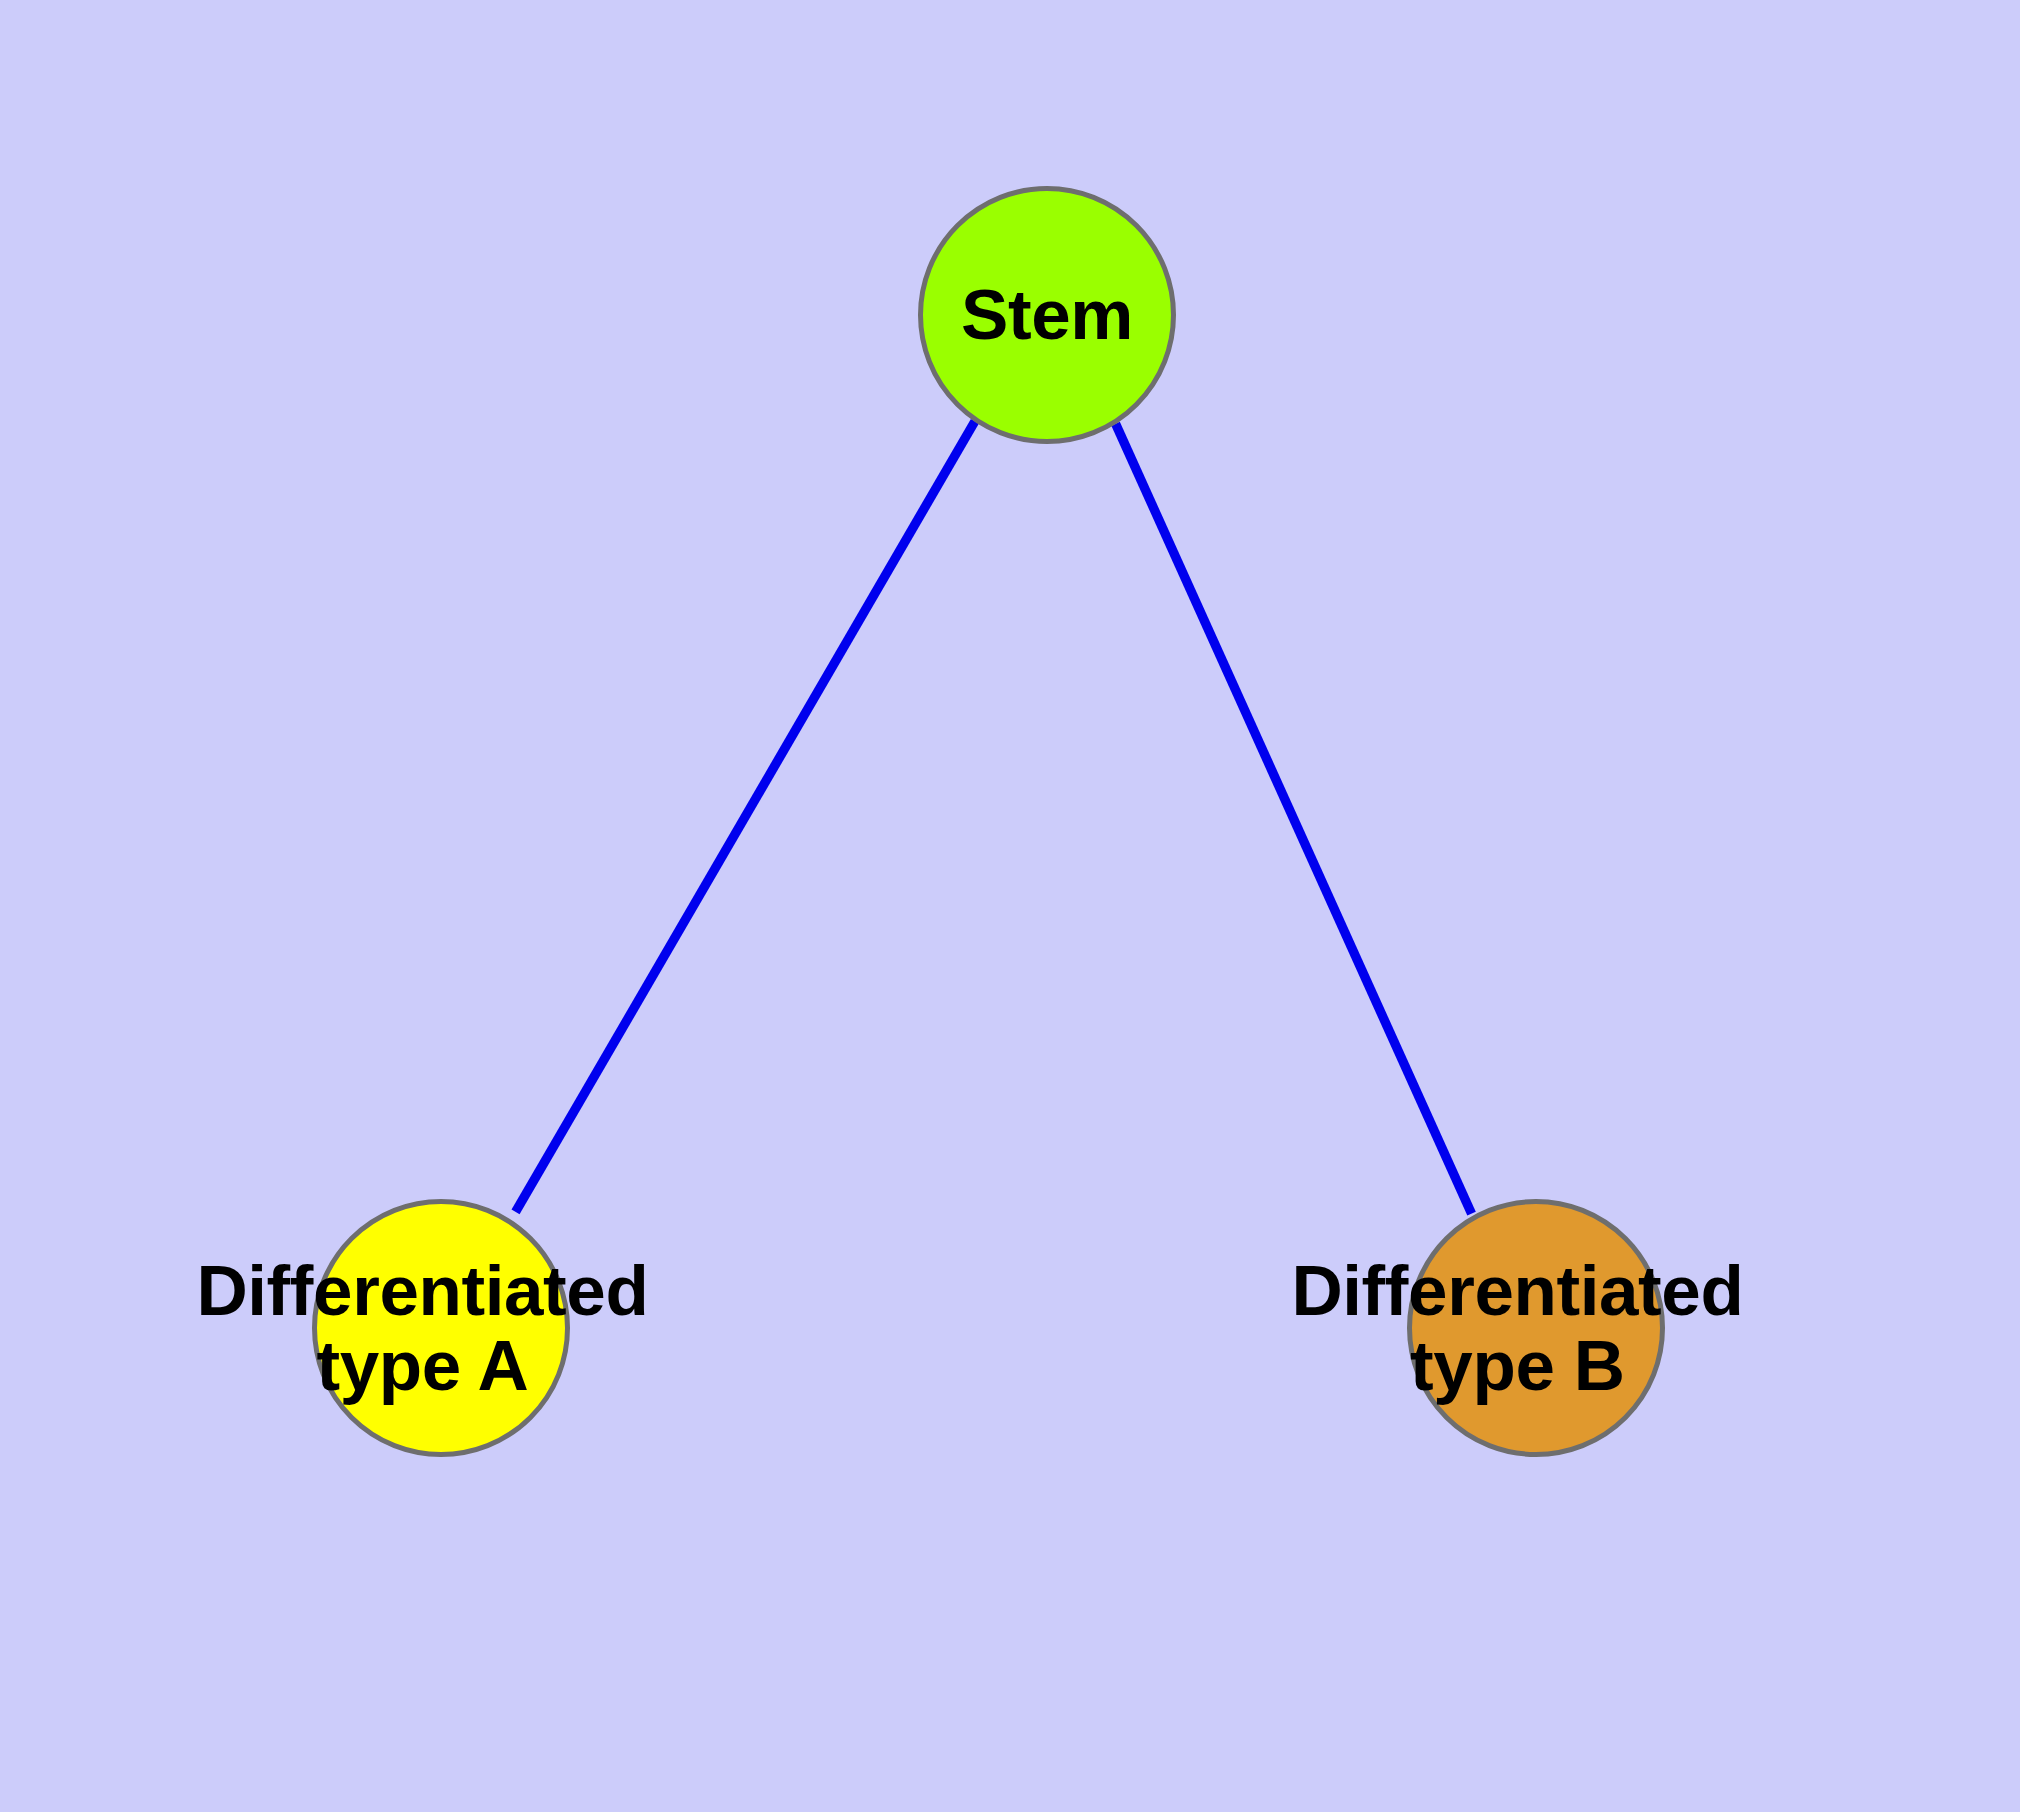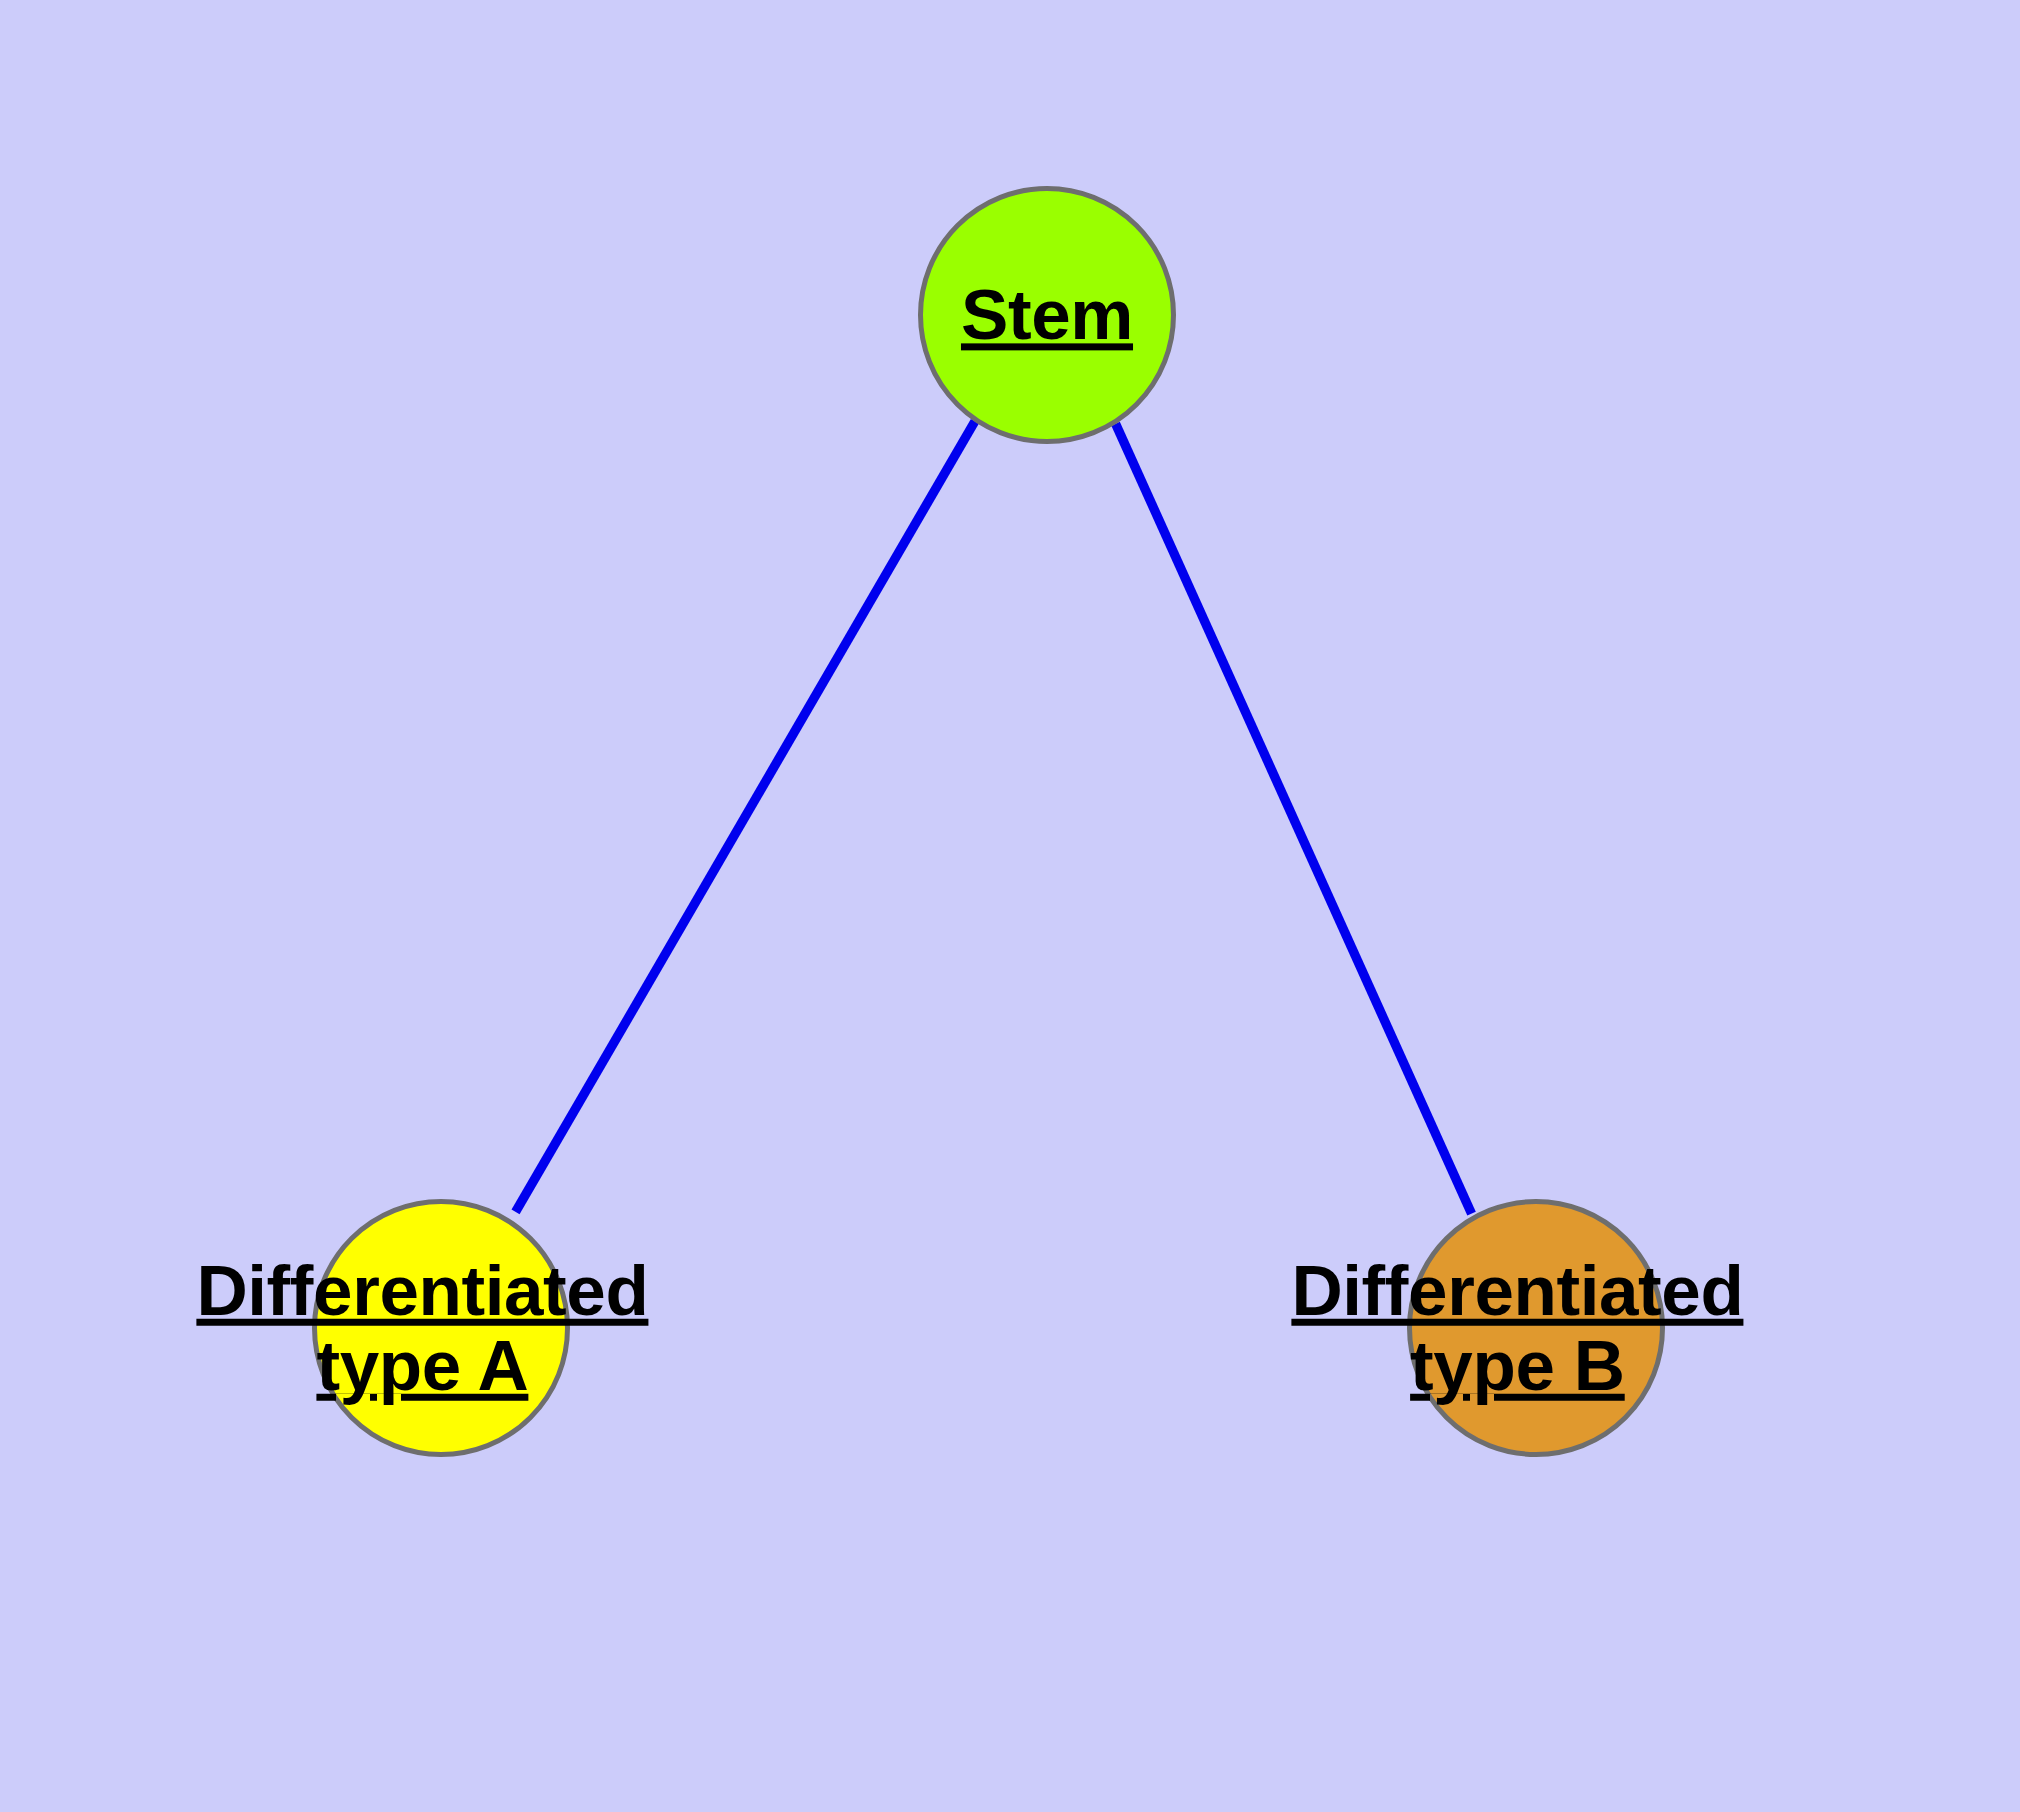--- a/index.html
+++ b/index.html
@@ -46,21 +46,20 @@
     left: 50%;
     top: 50%;
     transform: translate(-50%, -50%);
     white-space: pre;
     text-align: center;
     color: #000000;
     font-weight: bold;
     line-height: 1.06;
     letter-spacing: -0.4px;
     pointer-events: none;
-    text-decoration: underline;
   }
   .node-stem .node-circle { width: 258px; height: 258px; background: #9aff00; }
   .node-stem .node-label  { font-size: 71px; }
 
   .node-diffa .node-circle { width: 258px; height: 258px; background: #ffff00; }
   .node-diffa .node-label  { font-size: 71px; margin-left: -18.6px; }
 
   .node-diffb .node-circle { width: 258px; height: 258px; background: #e0992e; }
   .node-diffb .node-label  { font-size: 71px; margin-left: -18.6px; }
 </style>

